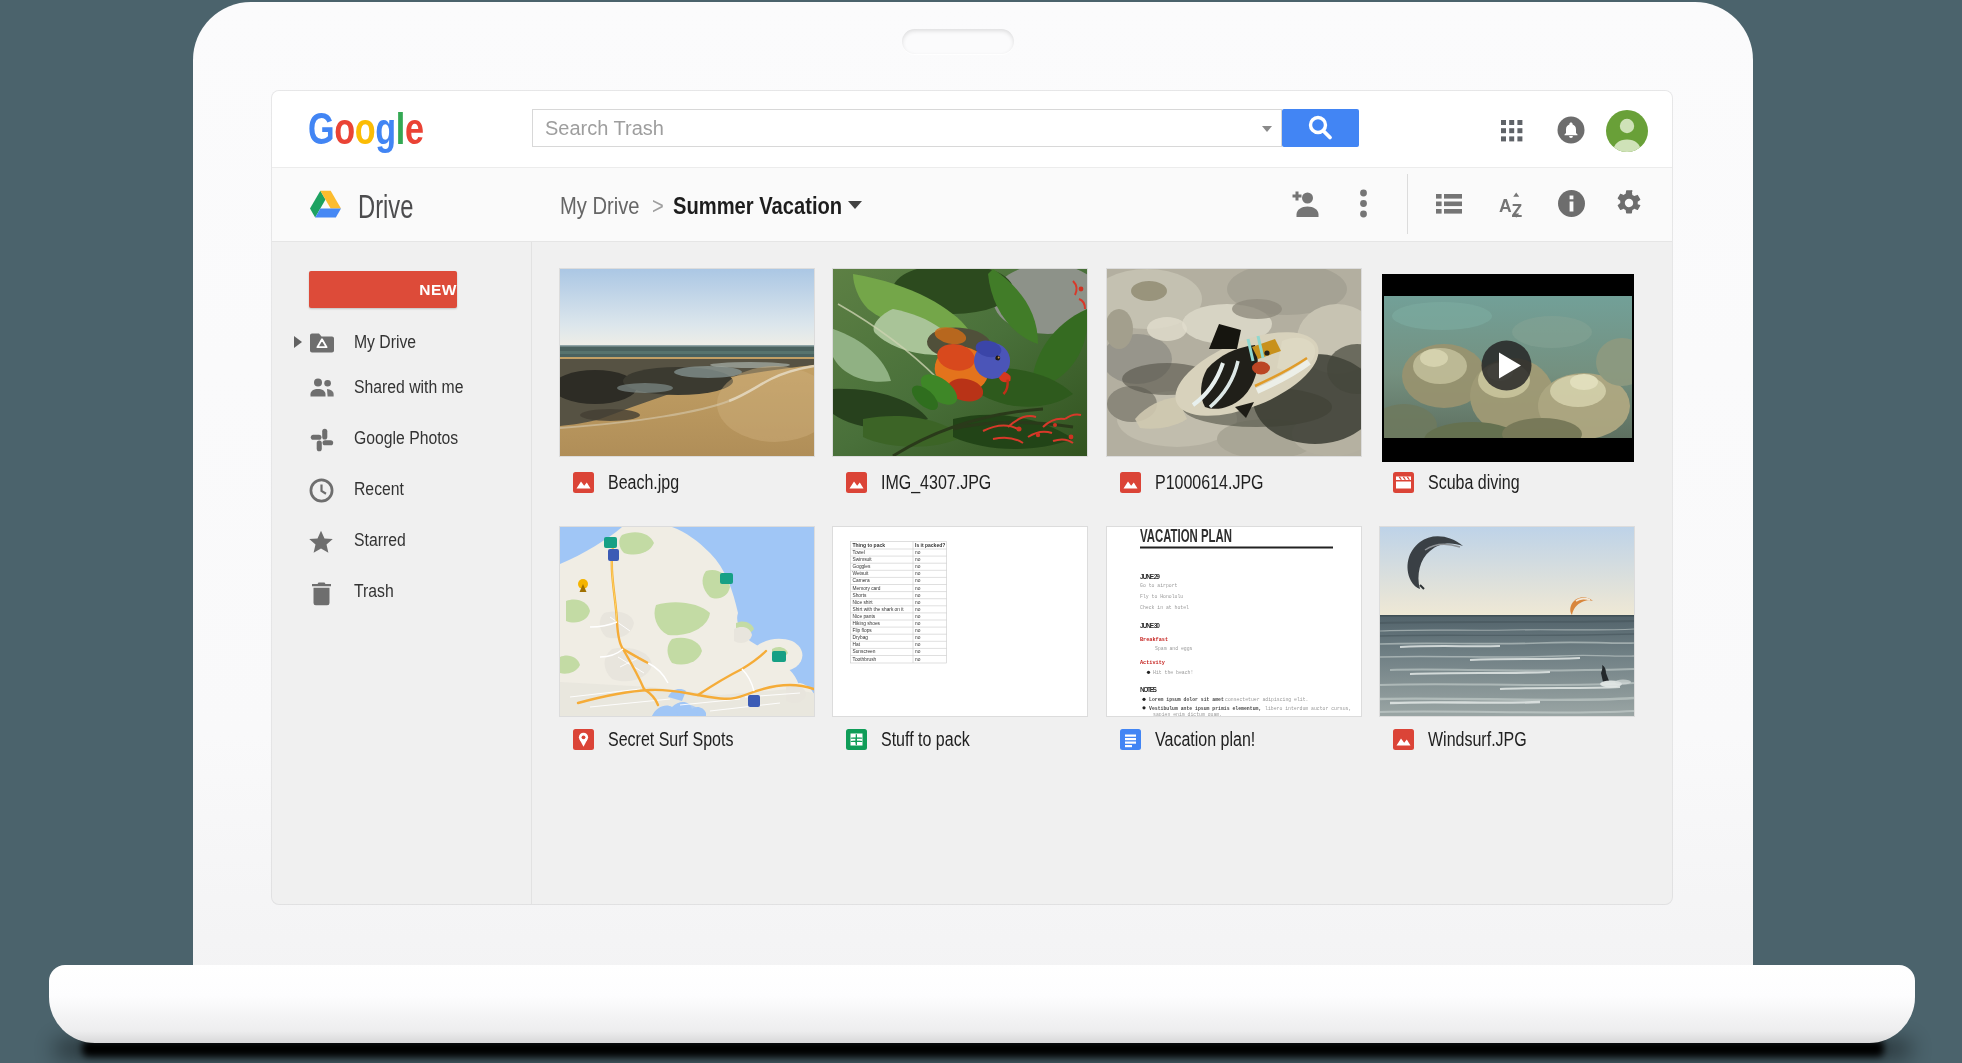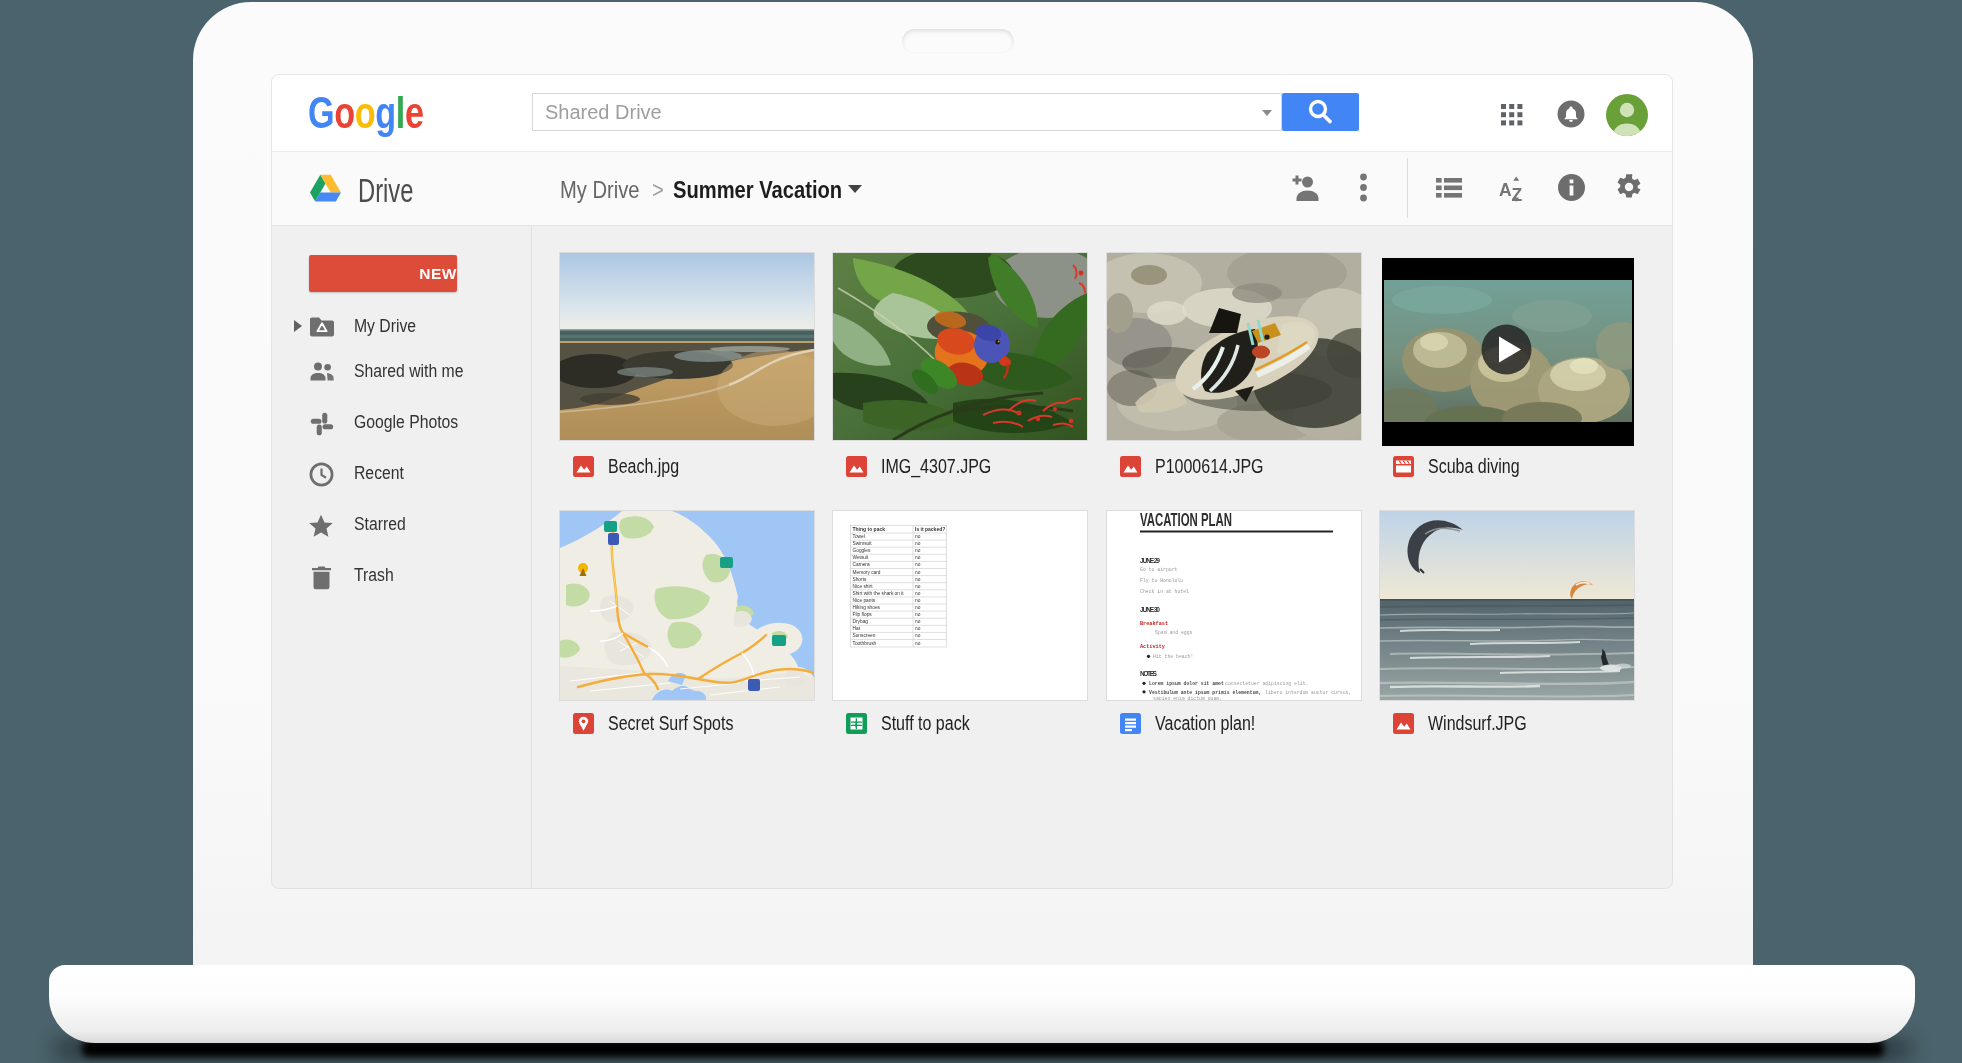--- a/index.html
+++ b/index.html
@@ -2,21 +2,21 @@
 <html><head><meta charset="utf-8"><style>
 *{margin:0;padding:0;box-sizing:border-box}
 html,body{width:1962px;height:1063px;overflow:hidden}
 body{background:#4b636c;font-family:"Liberation Sans",sans-serif;position:relative}
 .abs{position:absolute}
 #laptop{left:193px;top:2px;width:1560px;height:978px;background:linear-gradient(180deg,#fbfbfc 0%,#f9f9fa 75%,#f3f3f4 100%);border-radius:58px 58px 0 0}
 #notch{left:902px;top:29px;width:112px;height:25px;border-radius:13px;background:#fbfbfc;box-shadow:inset 0 2px 4px rgba(0,0,0,.12),0 1px 1px rgba(255,255,255,.9)}
 #base{left:49px;top:965px;width:1866px;height:78px;background:linear-gradient(180deg,#ffffff 0%,#fdfdfe 40%,#ededee 85%,#d8d8d9 100%);border-radius:16px 16px 46px 46px}
 #baseshadow{left:82px;top:1040px;width:1802px;height:17px;background:#000;border-radius:6px;filter:blur(3.5px)}
 #baseshadow2{left:55px;top:1043px;width:1856px;height:12px;background:#000;border-radius:6px;filter:blur(11px);opacity:.75}
-#screen{left:272px;top:75px;width:1400px;height:813px;background:#f0f0f0;border-radius:7px;box-shadow:0 0 0 1px rgba(0,0,0,.08);overflow:hidden}
+#screen{left:272px;top:91px;width:1400px;height:813px;background:#f0f0f0;border-radius:7px;box-shadow:0 0 0 1px rgba(0,0,0,.08);overflow:hidden}
 #header{position:absolute;left:0;top:0;width:1400px;height:77px;background:#fff;border-bottom:1px solid #ececec}
 #toolbar{position:absolute;left:0;top:77px;width:1400px;height:74px;background:#fafafa;border-bottom:1px solid #e5e5e5}
 #sidedivider{position:absolute;left:259px;top:151px;width:1px;height:662px;background:#e2e2e2}
 #glogo{left:36px;top:12px;font-size:45px;font-weight:bold;letter-spacing:-0.5px;transform:scaleX(.76);transform-origin:0 0;white-space:nowrap}
 #searchbox{left:260px;top:18px;width:750px;height:38px;background:#fff;border:1px solid #d8d8d8}
 #searchph{left:273px;top:26px;font-size:20px;color:#9e9e9e}
 #searchcaret{left:990px;top:35px;width:0;height:0;border-left:5.5px solid transparent;border-right:5.5px solid transparent;border-top:6px solid #8a8a8a}
 #searchbtn{left:1010px;top:18px;width:77px;height:38px;background:#4285f4;border-radius:2px}
 .bc{font-size:24px;color:#666;white-space:nowrap;transform:scaleX(.84);transform-origin:0 50%}
 #drivetext{left:86px;top:97px;font-size:33px;color:#4c4c4e;transform:scaleX(.72);transform-origin:0 0;white-space:nowrap}
@@ -29,21 +29,21 @@
 <div id="baseshadow" class="abs"></div>
 <div id="laptop" class="abs"></div>
 <div id="notch" class="abs"></div>
 <div id="base" class="abs"></div>
 <div id="screen" class="abs">
   <div id="header"></div>
   <div id="toolbar"></div>
   <div id="sidedivider"></div>
   <div id="glogo" class="abs"><span style="color:#4285f4">G</span><span style="color:#ea4335">o</span><span style="color:#fbbc05">o</span><span style="color:#4285f4">g</span><span style="color:#34a853">l</span><span style="color:#ea4335">e</span></div>
   <div id="searchbox" class="abs"></div>
-  <div id="searchph" class="abs">Shared Drive</div>
+  <div id="searchph" class="abs">Search Trash</div>
   <div id="searchcaret" class="abs"></div>
   <div id="searchbtn" class="abs"><svg width="77" height="38" viewBox="0 0 77 38">
         <circle cx="36" cy="16" r="7.5" fill="none" stroke="#fff" stroke-width="3.4"></circle>
         <line x1="41.5" y1="22" x2="48" y2="28.5" stroke="#fff" stroke-width="3.8" stroke-linecap="round"></line>
       </svg></div>
   <svg class="abs" style="left:1229px;top:29px" width="22" height="22" viewBox="0 0 22 22">
       <g fill="#5f6368">
         <rect x="0" y="0" width="5" height="5"></rect>
         <rect x="8.2" y="0" width="5" height="5"></rect>
         <rect x="16.4" y="0" width="5" height="5"></rect>

